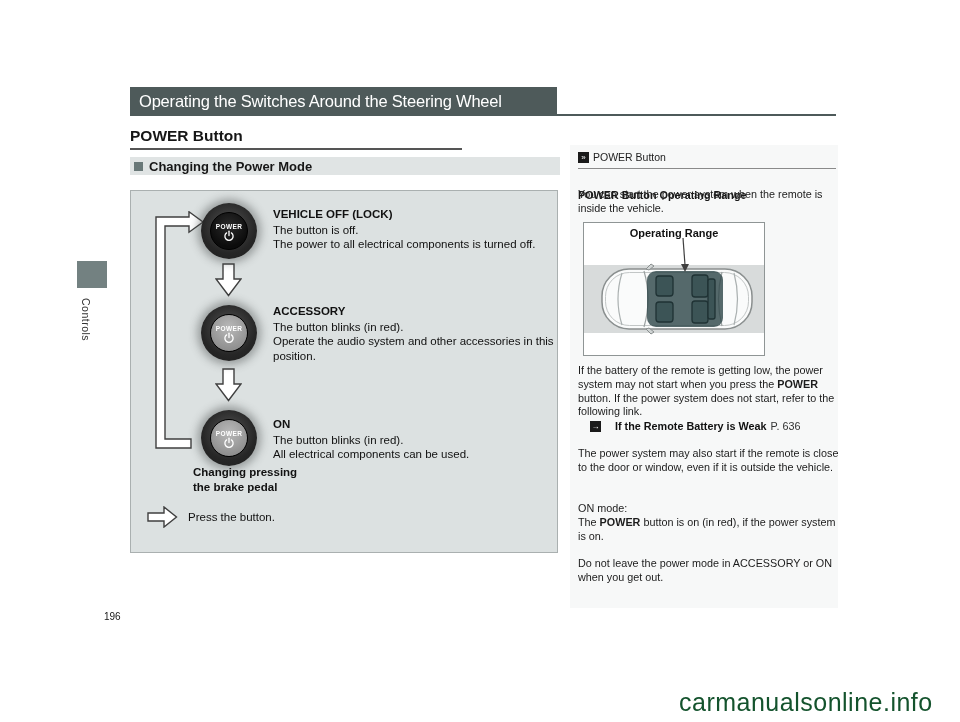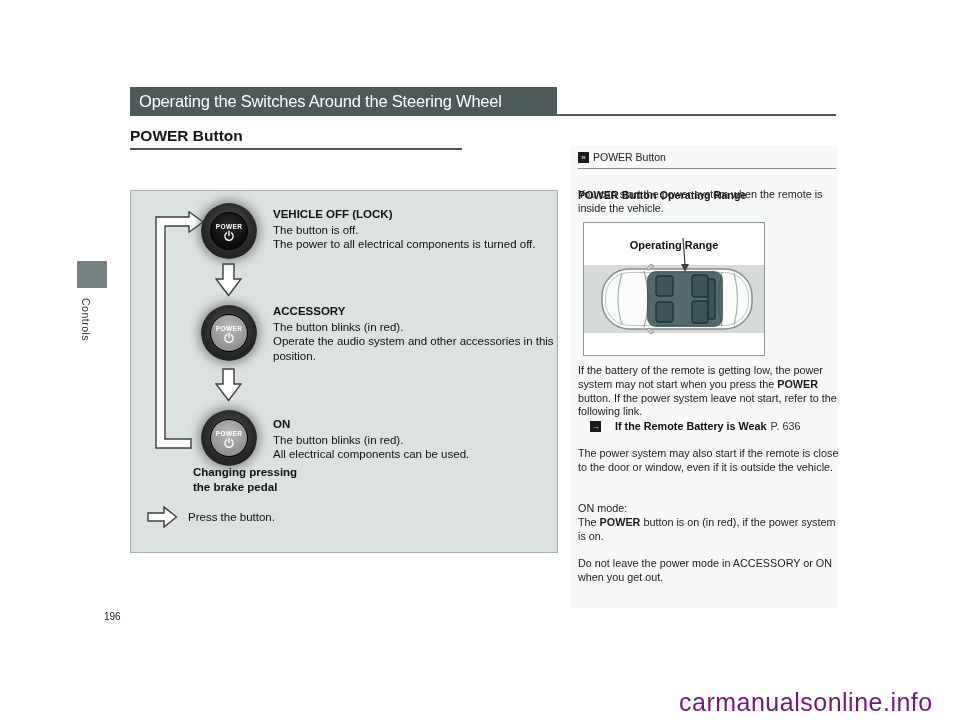--- a/index.html
+++ b/index.html
@@ -28,21 +28,21 @@
   .subsection-title { font-size:13px; font-weight:bold; color:#161616; }
 
   
   .controls-tab { position:absolute; left:77px; top:261px; width:30px; height:27px; background:#738181; }
   .controls-label {
     position:absolute; left:80px; top:298px; writing-mode:vertical-rl;
     font-size:10.5px; color:#333; letter-spacing:0.5px;
   }
   .page-number { position:absolute; left:104px; top:611px; font-size:10px; color:#161616;text-align:right; }
   .watermark {
-    position:absolute; left:679px; top:688px; font-size:25px; color:#701a75; letter-spacing:0.5px;
+    position:absolute; left:679px; top:688px; font-size:25px; color:#14532d; letter-spacing:0.5px;
   }
 
   
   .diagram-box {
     position:absolute; left:130px; top:190px; width:428px; height:363px;
     background:#dce1e1; border:1px solid #aab0b0;
   }
   .loop-arrow { position:absolute; left:20px; top:20px; }
   .down-arrow { position:absolute; }
   .down-arrow.a1 { left:84px; top:72px; }
@@ -98,34 +98,38 @@
   .sb-p4 { top:557px; }
   .ref-row { position:absolute; left:590px; top:420px; display:flex; align-items:center; font-size:10.8px; }
   .ref-row b { margin-left:14px; }
   .ref-row .ref-page { margin-left:4px; color:#333; }
 
   .range-box {
     position:absolute; left:583px; top:222px; width:182px; height:134px;
     background:#fff; border:1px solid #8f9595;
   }
   .range-label {
-    position:absolute; top:16px; left:0; width:100%; text-align:center;
+    position:absolute; top:4px; left:0; width:100%; text-align:center;
     font-size:11px; font-weight:bold; color:#111;
   }
   .range-box svg { position:absolute; left:0; top:0; }
 </style>
 </head>
 <body>
 
 <div class="page">
 
   <div class="title-rule"></div>
   <div class="title-banner">Operating the Switches Around the Steering Wheel</div>
   <div class="section-heading">POWER Button</div>
   <div class="section-rule"></div>
+  <div class="subsection-banner">
+    <span class="subsection-bullet"></span>
+    <span class="subsection-title">Changing the Power Mode</span>
+  </div>
 
   <div class="controls-tab"></div>
   <div class="controls-label">Controls</div>
   <div class="page-number">196</div>
   <div class="watermark">carmanualsonline.info</div>
 
   <div class="diagram-box">
 
     <svg class="loop-arrow" width="58" height="245" viewBox="0 0 58 245">
       <path d="M 5,6 L 38,6 L 38,0.8 L 52,11 L 38,21.2 L 38,15 L 14,15 L 14,228 L 40,228 L 40,237 L 5,237 Z" fill="#ffffff" stroke="#3f3f3f" stroke-width="1.4" stroke-linejoin="miter"></path>
@@ -231,21 +235,21 @@
         <rect x="108" y="78" width="16" height="22" rx="3"></rect>
         <rect x="124" y="56" width="7" height="40" rx="2"></rect>
       </g>
 
       <path d="M 99,15 L 101,42" fill="none" stroke="#3f3f3f" stroke-width="1.2"></path>
       <path d="M 101,49 l -4,-8 l 8,0 Z" fill="#3f3f3f"></path>
     </svg>
     <div class="range-label">Operating Range</div>
   </div>
 
-  <div class="sb sb-p1"><span>If the battery of the remote is getting low, the power system may not start when you press the </span><b>POWER</b><span> button. If the power system leave not start, refer to the following link.</span></div>
+  <div class="sb sb-p1"><span>If the battery of the remote is getting low, the power system may not start when you press the </span><b>POWER</b><span> button. If the power system does not start, refer to the following link.</span></div>
 
   <div class="ref-row">
     <span class="ref-icon">→</span>
     <b>If the Remote Battery is Weak</b>
     <span class="ref-page">P. 636</span>
   </div>
 
   <div class="sb sb-p2">The power system may also start if the remote is close to the door or window, even if it is outside the vehicle.</div>
   <div class="sb sb-p3label">ON mode:</div>
   <div class="sb sb-p3"><span>The </span><b>POWER</b><span> button is on (in red), if the power system is on.</span></div>

